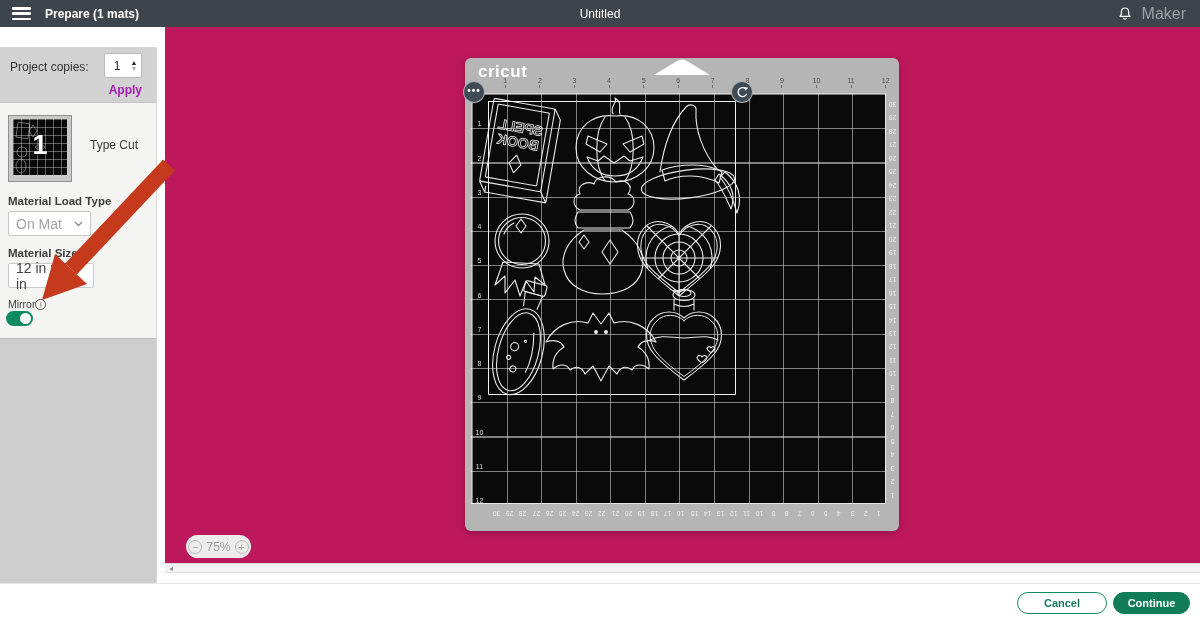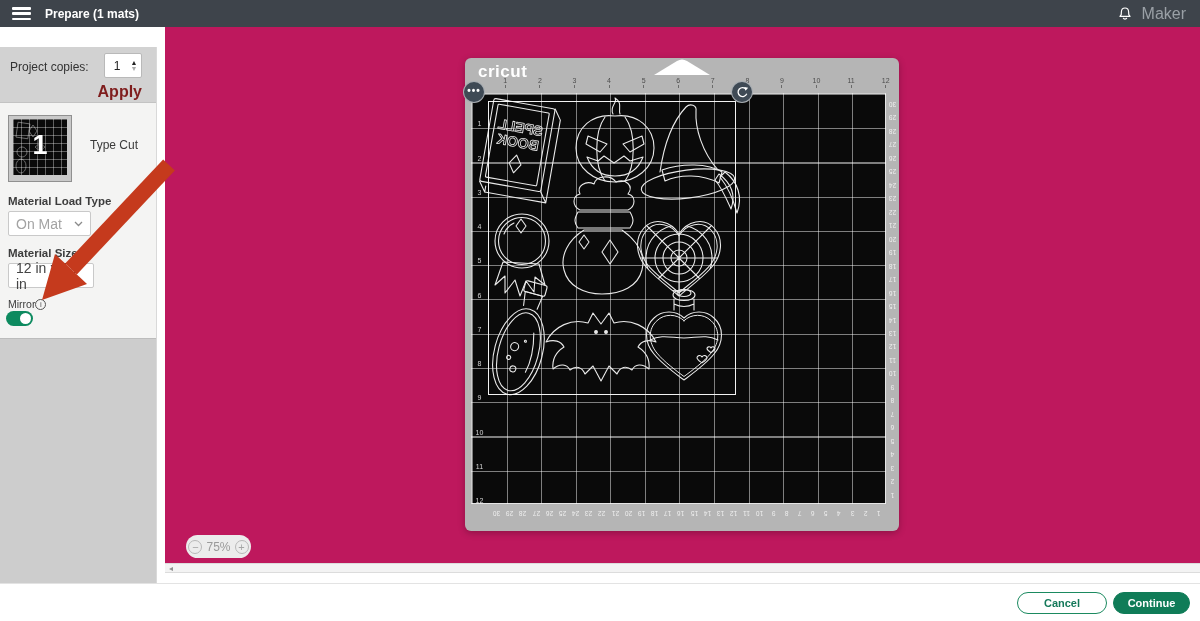--- a/index.html
+++ b/index.html
@@ -26,22 +26,22 @@
     background:#d2d2d2; border-bottom:1px solid #c3c3c3; }
   .copies-label { position:absolute; left:10px; top:13px; font-size:12px; color:#333; }
   .copies-input { position:absolute; right:14px; top:6px; width:38px; height:25px;
     background:#fff; border:1px solid #b9b9b9; border-radius:2px; display:flex;
     align-items:center; }
   .copies-val { flex:1; text-align:center; font-size:12px; color:#222; }
   .spinner { width:12px; display:flex; flex-direction:column; align-items:center;
     line-height:6px; padding-right:2px; }
   .spinner .up { font-size:7px; color:#222; cursor:pointer; }
   .spinner .dn { font-size:7px; color:#aaa; cursor:pointer; }
-  .apply { position:absolute; right:14px; top:36px; font-size:16px; font-weight:bold;
-    color:#7f1d1d; cursor:pointer; }
+  .apply { position:absolute; right:14px; top:36px; font-size:12px; font-weight:bold;
+    color:#a21caf; cursor:pointer; }
 
   .mat-thumb { position:absolute; left:8px; top:68px; width:64px; height:67px;
     background:#c9c9c9; border:1px solid #909090; cursor:pointer; }
   .mat-thumb-inner { position:absolute; left:4px; top:3px; right:4px; bottom:6px;
     background:#0a0a0a;
     background-image:
       repeating-linear-gradient(to right, rgba(255,255,255,.35) 0 1px, transparent 1px 8px),
       repeating-linear-gradient(to bottom, rgba(255,255,255,.35) 0 1px, transparent 1px 8px); }
   .mat-thumb-num { position:absolute; left:0; right:0; top:14px; text-align:center;
     color:#fff; font-size:27px; font-weight:bold; text-shadow:0 0 3px #000; }
@@ -141,20 +141,21 @@
 </head>
 <body>
 
 <div class="topbar">
   <div class="hamburger">
     <span></span>
       <span></span>
       <span></span>
   </div>
   <div class="tb-title">Prepare (1 mats)</div>
+  <div class="doc-title">Untitled</div>
   <div class="tb-right">
     <svg width="16" height="16" viewBox="0 0 16 16">
       <path d="M8 2 C5.8 2 4.5 3.6 4.4 5.8 L4.2 8.6 L3 10.4 L13 10.4 L11.8 8.6 L11.6 5.8 C11.5 3.6 10.2 2 8 2 Z" fill="none" stroke="#fff" stroke-width="1.2" stroke-linejoin="round"></path>
       <path d="M6.4 12.3 C6.8 13.3 9.2 13.3 9.6 12.3" fill="none" stroke="#fff" stroke-width="1.2" stroke-linecap="round"></path>
     </svg>
     <span class="machine">Maker</span>
   </div>
 </div>
 
 <div class="sidebar">

